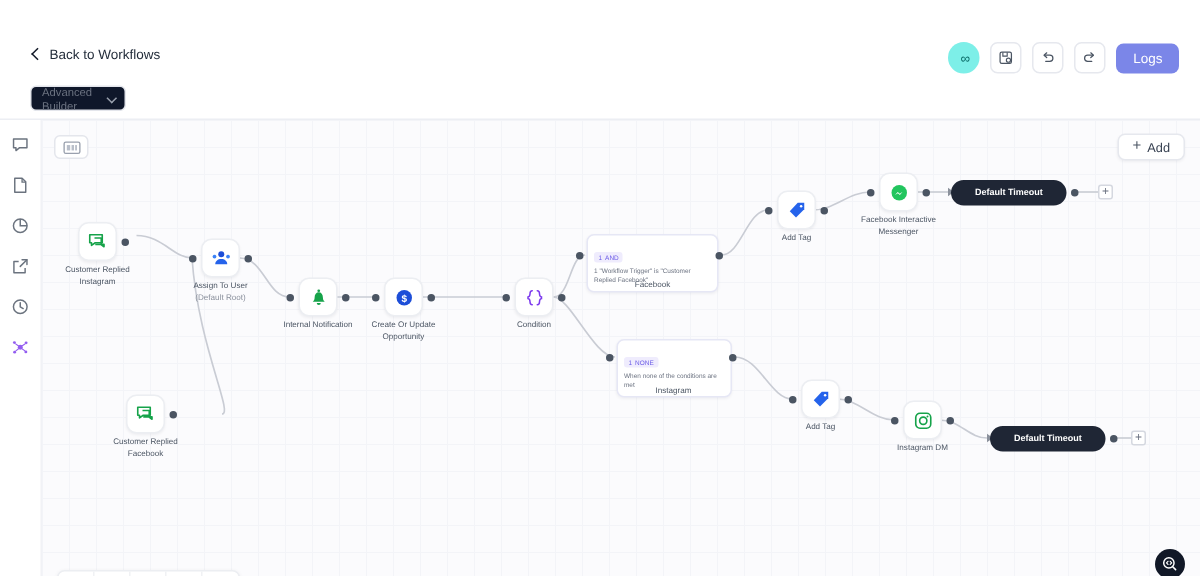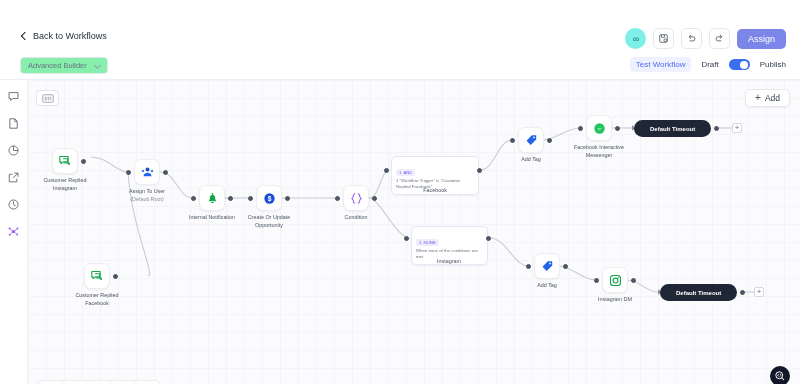--- a/index.html
+++ b/index.html
@@ -57,22 +57,22 @@
     cursor: pointer;
   }
 
   
   .tabbar {
     position: absolute; top: 29px; left: 0; width: 800px; height: 27px;
     background: #fff; border-bottom: 1px solid #eceef3;
   }
   .builder-select {
     position: absolute; left: 20px; top: 4px;
-    width: 88px; height: 17px; border: 1px solid #e4e6ec;
-    border-radius: 4px; background: #86efac;
+    width: 64px; height: 17px; border: 1px solid #e4e6ec;
+    border-radius: 4px; background: #0f172a;
     display: flex; align-items: center; padding: 0 7px;
     font-size: 7.5px; color: #6b7280; cursor: pointer;
   }
   .builder-select .caret {
     margin-left: auto; width: 5px; height: 5px; position: relative;
   }
   .builder-select .caret::before {
     content: ""; position: absolute; left: 0; top: 0;
     width: 4px; height: 4px; border-right: 1px solid #9aa1ae;
     border-bottom: 1px solid #9aa1ae; transform: rotate(45deg);
@@ -254,39 +254,31 @@
           <path d="M5 5.5H10a3 3 0 0 1 0 6H6" fill="none" stroke="#4b5563" stroke-width="1.2" stroke-linecap="round"></path>
           <path d="M7 3.2L4.4 5.5 7 7.8" fill="none" stroke="#4b5563" stroke-width="1.2" stroke-linecap="round" stroke-linejoin="round"></path>
         </svg>
       </div>
       <div class="ic-btn bordered">
         <svg width="11" height="11" viewBox="0 0 16 16">
           <path d="M11 5.5H6a3 3 0 0 0 0 6h4" fill="none" stroke="#4b5563" stroke-width="1.2" stroke-linecap="round"></path>
           <path d="M9 3.2l2.6 2.3L9 7.8" fill="none" stroke="#4b5563" stroke-width="1.2" stroke-linecap="round" stroke-linejoin="round"></path>
         </svg>
       </div>
-      <div class="saved-btn">Assign</div>
+      <div class="saved-btn">Logs</div>
     </div>
   </div>
 
   <div class="tabbar">
     <div class="builder-select">
       <span>Advanced Builder</span>
       <span class="caret"></span>
     </div>
 
 
-    <div class="right-controls">
-      <div class="test-wf">Test Workflow</div>
-      <span class="draft-lbl">Draft</span>
-      <div class="toggle">
-        <span class="knob"></span>
-      </div>
-      <span class="publish-lbl">Publish</span>
-    </div>
   </div>
 
   <div class="rail">
     <svg class="rail-ic" viewBox="0 0 16 16">
       <path d="M2.5 3.2h11v7.2h-6l-3 2.4v-2.4h-2z" fill="none" stroke="#4b5563" stroke-width="1.2" stroke-linejoin="round"></path>
     </svg>
     <svg class="rail-ic" viewBox="0 0 16 16">
       <path d="M3.5 2.2h6l3 3v8.6h-9z" fill="none" stroke="#4b5563" stroke-width="1.2" stroke-linejoin="round"></path>
       <path d="M9.5 2.2v3.2h3" fill="none" stroke="#4b5563" stroke-width="1.1"></path>
     </svg>

